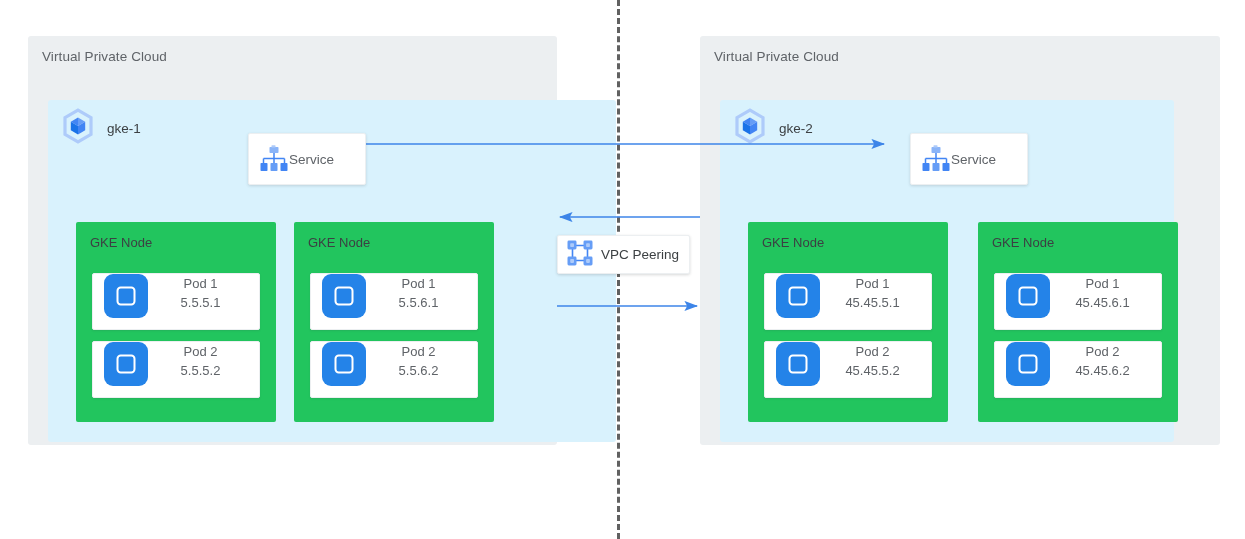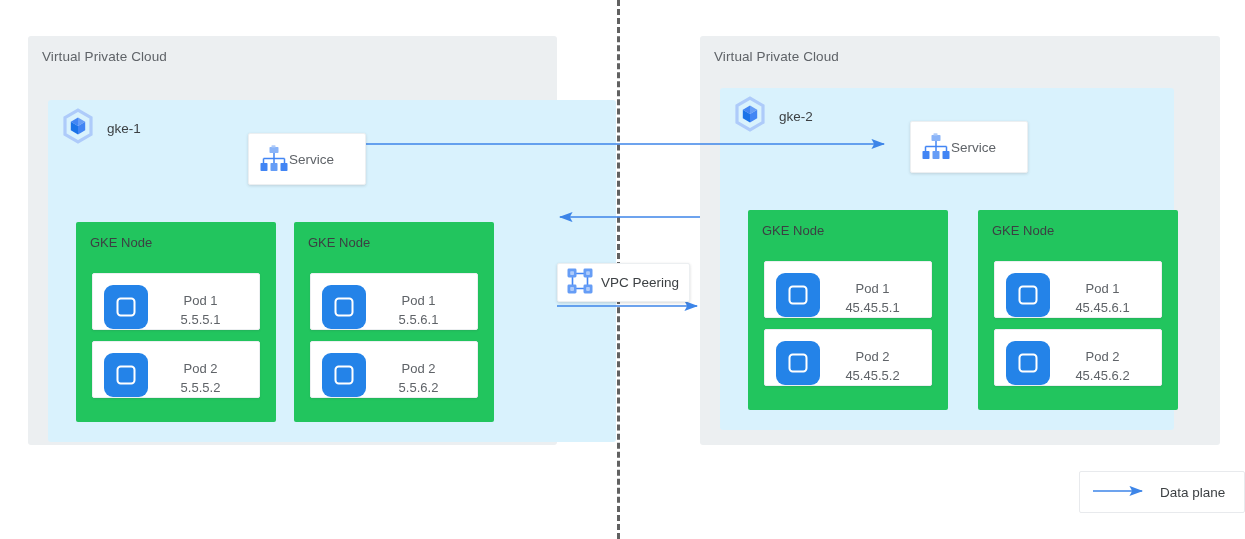--- a/index.html
+++ b/index.html
@@ -82,21 +82,21 @@
   }
 
   
   .pod {
     position: absolute;
     background: #ffffff;
     border: 1px solid #eceff1;
     border-radius: 2px;
     box-shadow: 0 1px 2px rgba(60,64,67,0.13);
     display: flex;
-    align-items: flex-end;
+    align-items: flex-start;
   }
   .pod-icon {
     width: 44px;
     height: 44px;
     margin-left: 11px;
     flex: 0 0 auto;
   }
   .pod-text {
     flex: 1 1 auto;
     text-align: center;
@@ -140,21 +140,20 @@
     height: 39px;
     background: #ffffff;
     border: 1px solid #eceff1;
     border-radius: 2px;
     box-shadow: 0 1px 3px rgba(60,64,67,0.20);
     display: flex;
     align-items: center;
     gap: 7px;
     padding: 0 10px 0 8px;
     z-index: 9;
-    margin-top: 28px;
   }
   .peering-label {
     font-size: 13.5px;
     color: #3c4043;
     white-space: nowrap;
   }
 
   
   .arrows {
     position: absolute;
@@ -283,21 +282,21 @@
           </span>
         </div>
       </div>
 
     </div>
   </div>
 
   <div class="vpc" style="left:700px; top:36px; width:520px; height:409px;">
     <div class="vpc-label">Virtual Private Cloud</div>
 
-    <div class="cluster" style="left:20px; top:52px; width:454px; height:342px;">
+    <div class="cluster" style="left:20px; top:64px; width:454px; height:342px;">
 
       <div class="cluster-head">
         <span class="gke-icon">
           <svg width="36" height="36" viewBox="0 0 36 36">
             <path d="M18 2.2 L31 9.7 L31 26.3 L18 33.8 L5 26.3 L5 9.7 Z" fill="none" stroke="#aecbfa" stroke-width="3.2"></path>
             <path d="M18 9.6 L25.2 13.8 L25.2 22.2 L18 26.4 L10.8 22.2 L10.8 13.8 Z" fill="#e8f0fe"></path>
             <path d="M18 9.6 L18 18 L10.8 13.8 Z" fill="#4285f4"></path>
             <path d="M18 9.6 L25.2 13.8 L18 18 Z" fill="#669df6"></path>
             <path d="M10.8 13.8 L18 18 L18 26.4 L10.8 22.2 Z" fill="#1a73e8"></path>
             <path d="M25.2 13.8 L25.2 22.2 L18 26.4 L18 18 Z" fill="#4285f4"></path>
@@ -412,27 +411,14 @@
         <rect x="17.5" y="17.5" width="9" height="9" rx="1.4" fill="#669df6"></rect>
         <rect x="4.2" y="4.2" width="3.8" height="3.8" rx="0.8" fill="#aecbfa"></rect>
         <rect x="20.1" y="4.2" width="3.8" height="3.8" rx="0.8" fill="#aecbfa"></rect>
         <rect x="4.2" y="20.1" width="3.8" height="3.8" rx="0.8" fill="#aecbfa"></rect>
         <rect x="20.1" y="20.1" width="3.8" height="3.8" rx="0.8" fill="#aecbfa"></rect>
       </svg>
     </span>
     <span class="peering-label">VPC Peering</span>
   </div>
 
-  <div class="legend">
-    <span>
-      <svg width="58" height="12" viewBox="0 0 58 12">
-        <defs>
-          <marker id="lg-ah" markerWidth="9" markerHeight="9" refX="7.4" refY="3" orient="auto" markerUnits="strokeWidth">
-            <path d="M0,0 L8,3 L0,6 L1.6,3 Z" fill="#3d85e8"></path>
-          </marker>
-        </defs>
-        <line x1="1" y1="6" x2="50" y2="6" stroke="#3d85e8" stroke-width="1.7" marker-end="url(#lg-ah)"></line>
-      </svg>
-    </span>
-    <span class="legend-label">Data plane</span>
-  </div>
 
 </div>
 
 </body></html>

